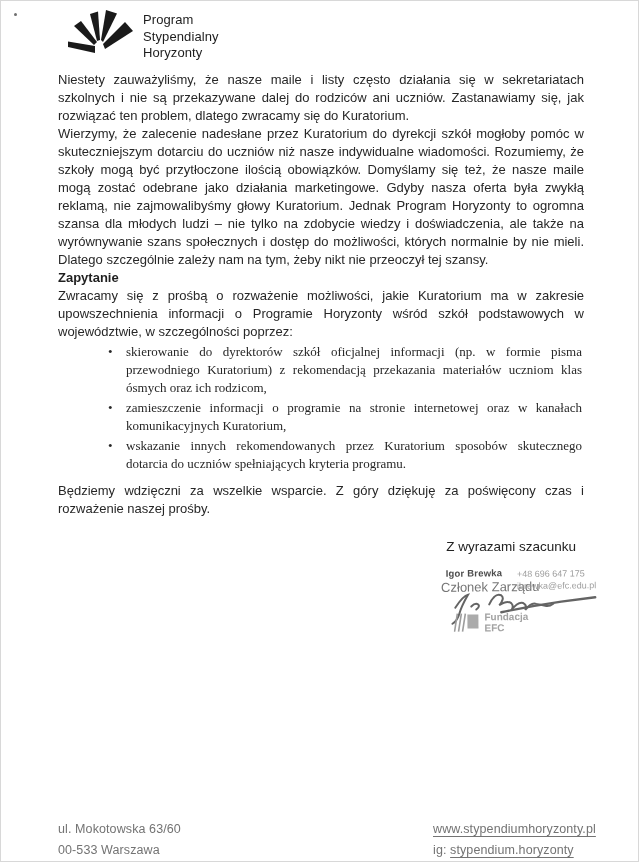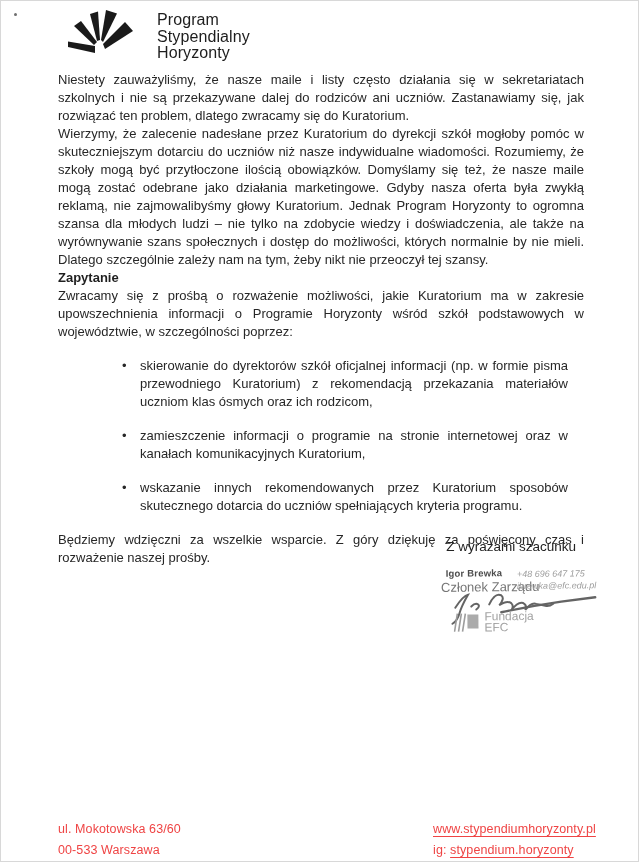--- a/index.html
+++ b/index.html
@@ -11,49 +11,49 @@
     border:1px solid #d8d8d8;
     box-sizing:border-box;
     font-family:"Liberation Sans","DejaVu Sans",sans-serif;
     color:#262626;
     overflow:hidden;
   }
   .speck{position:absolute;left:13px;top:12px;width:3px;height:3px;background:#6f6f6f;border-radius:50%;}
   
   .logo-wrap{position:absolute;left:67px;top:9px;display:flex;align-items:flex-start;}
   .logo-icon{width:66px;height:47px;}
-  .logo-text{margin-left:23px;font-size:16px;line-height:16.5px;font-weight:500;color:#1d1d1d;letter-spacing:.1px;padding-top:2px;}
+  .logo-text{margin-left:9px;font-size:13px;line-height:16.5px;font-weight:500;color:#1d1d1d;letter-spacing:.1px;padding-top:2px;}
   
   .content{
     position:absolute;left:57px;top:70px;width:526px;
     font-size:13px;line-height:18px;text-align:justify;color:#272727;
   }
   .content p{margin:0;}
   .p1{margin-bottom:7px;}
   .p2{margin-bottom:13px;}
   .sec-heading{font-weight:bold;color:#1f1f1f;text-align:left;}
   ul.req{margin:0;padding:0 0 0 66px;list-style:none;}
-  ul.req li{position:relative;padding-left:0;margin:16px;text-align:justify;}
+  ul.req li{position:relative;padding-left:0;margin:2px;text-align:justify;font-family:Liberation Serif, serif;}
   ul.req li::before{content:"•";position:absolute;left:-18px;top:0;color:#272727;}
   .closing{margin-top:9px !important;}
   .signoff{position:absolute;top:538px;right:62px;font-size:13.5px;color:#222222;}
   
   .sig-block{position:absolute;left:440px;top:566px;width:170px;font-size:9.5px;transform:rotate(-0.6deg);}
   .sig-row{display:flex;gap:10px;}
   .sig-name-col{width:66px;text-align:center;}
   .sig-name{font-weight:bold;color:#4c4c4c;letter-spacing:.2px;white-space:nowrap;}
   .sig-role{color:#767676;font-size:13px;margin-top:1px;white-space:nowrap;}
   .sig-contact-col{color:#9d9d9d;font-size:9px;line-height:12px;padding-top:1px;}
-  .sig-contact-col div{white-space:nowrap;font-style:italic;}
+  .sig-contact-col div{white-space:nowrap;}
   .scribble{position:absolute;left:0px;top:14px;width:160px;height:48px;}
   .stamp{position:absolute;left:12px;top:42px;display:flex;align-items:flex-start;gap:5px;}
   .stamp-icon{width:26px;height:24px;}
-  .stamp-text{color:#a3a3a3;font-size:12px;line-height:11px;padding-top:2px;}
+  .stamp-text{color:#a3a3a3;font-size:10px;line-height:11px;padding-top:2px;font-weight:bold;}
   
-  .footer-col{position:absolute;top:818px;font-size:12.5px;line-height:21px;color:#ef4444;letter-spacing:.1px;}
+  .footer-col{position:absolute;top:818px;font-size:12.5px;line-height:21px;color:#737373;letter-spacing:.1px;}
   .f1{left:57px;}
   .f2{left:257px;margin-top:47px;}
   .f3{left:432px;}
   .ulink{text-decoration:underline;text-underline-offset:3px;text-decoration-thickness:1px;color:inherit;}
 </style>
 </head>
 <body>
 
 <div class="page">
 

